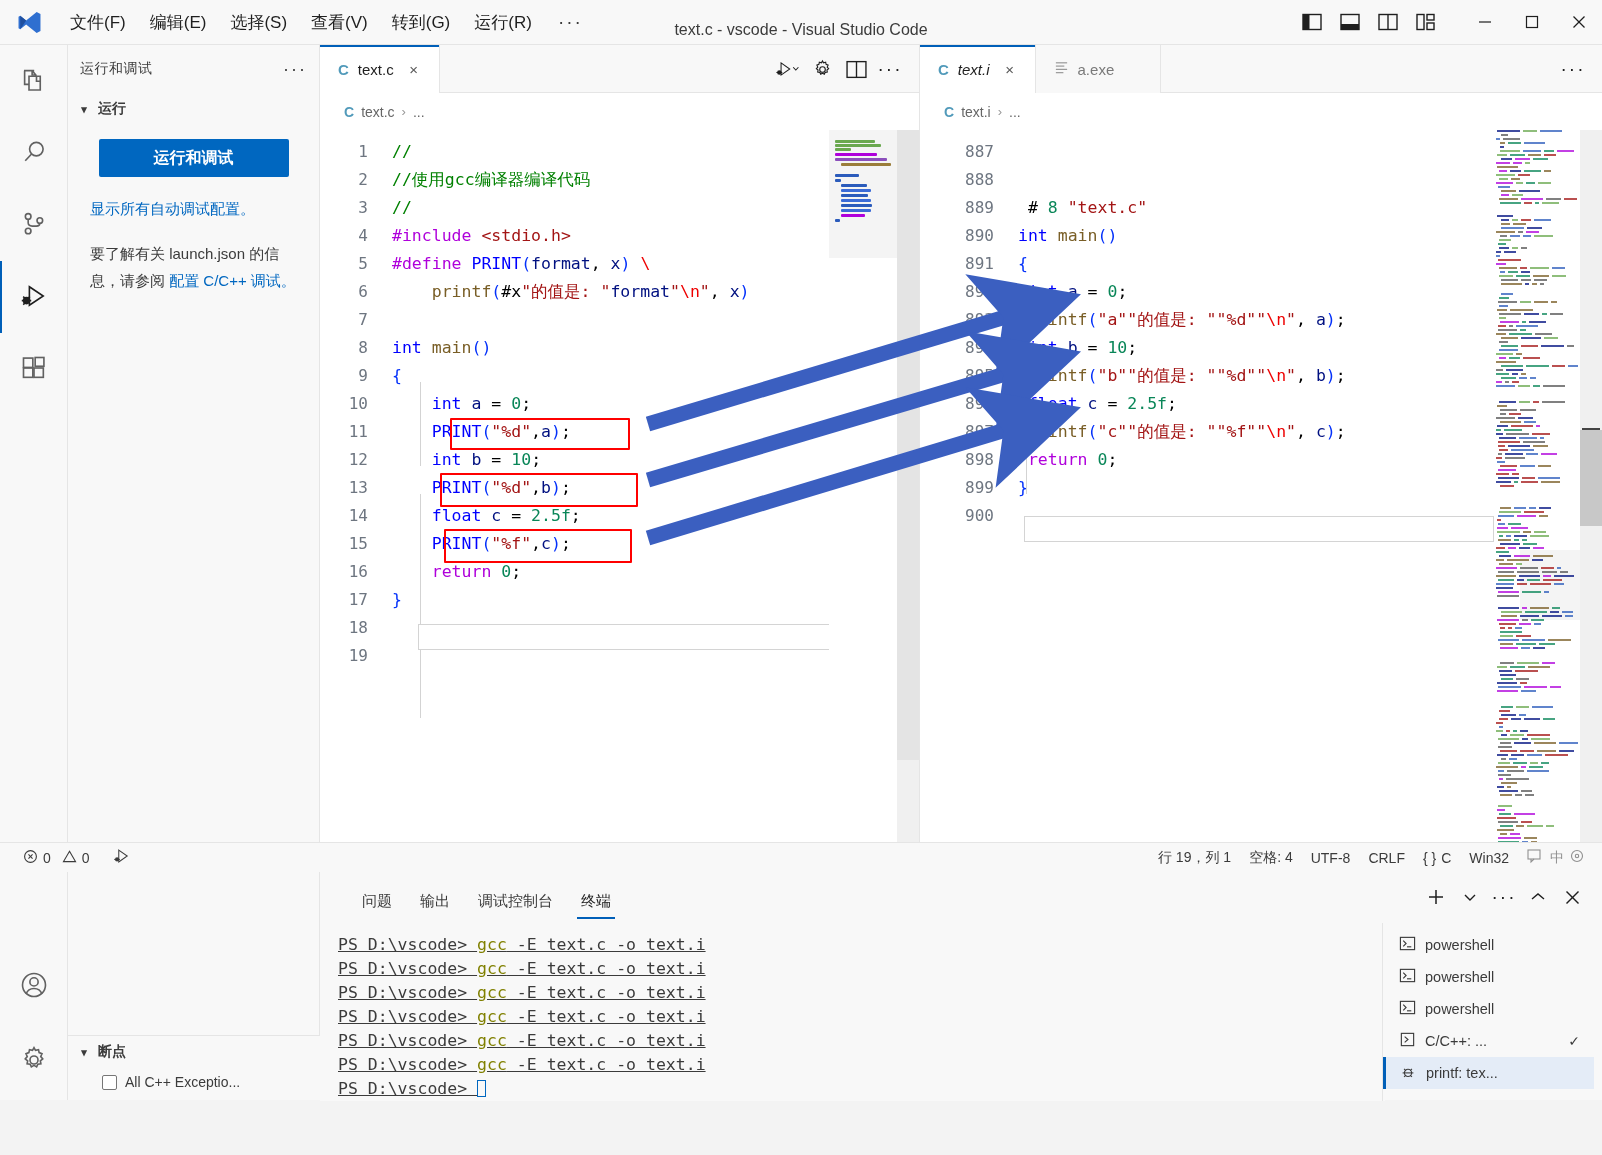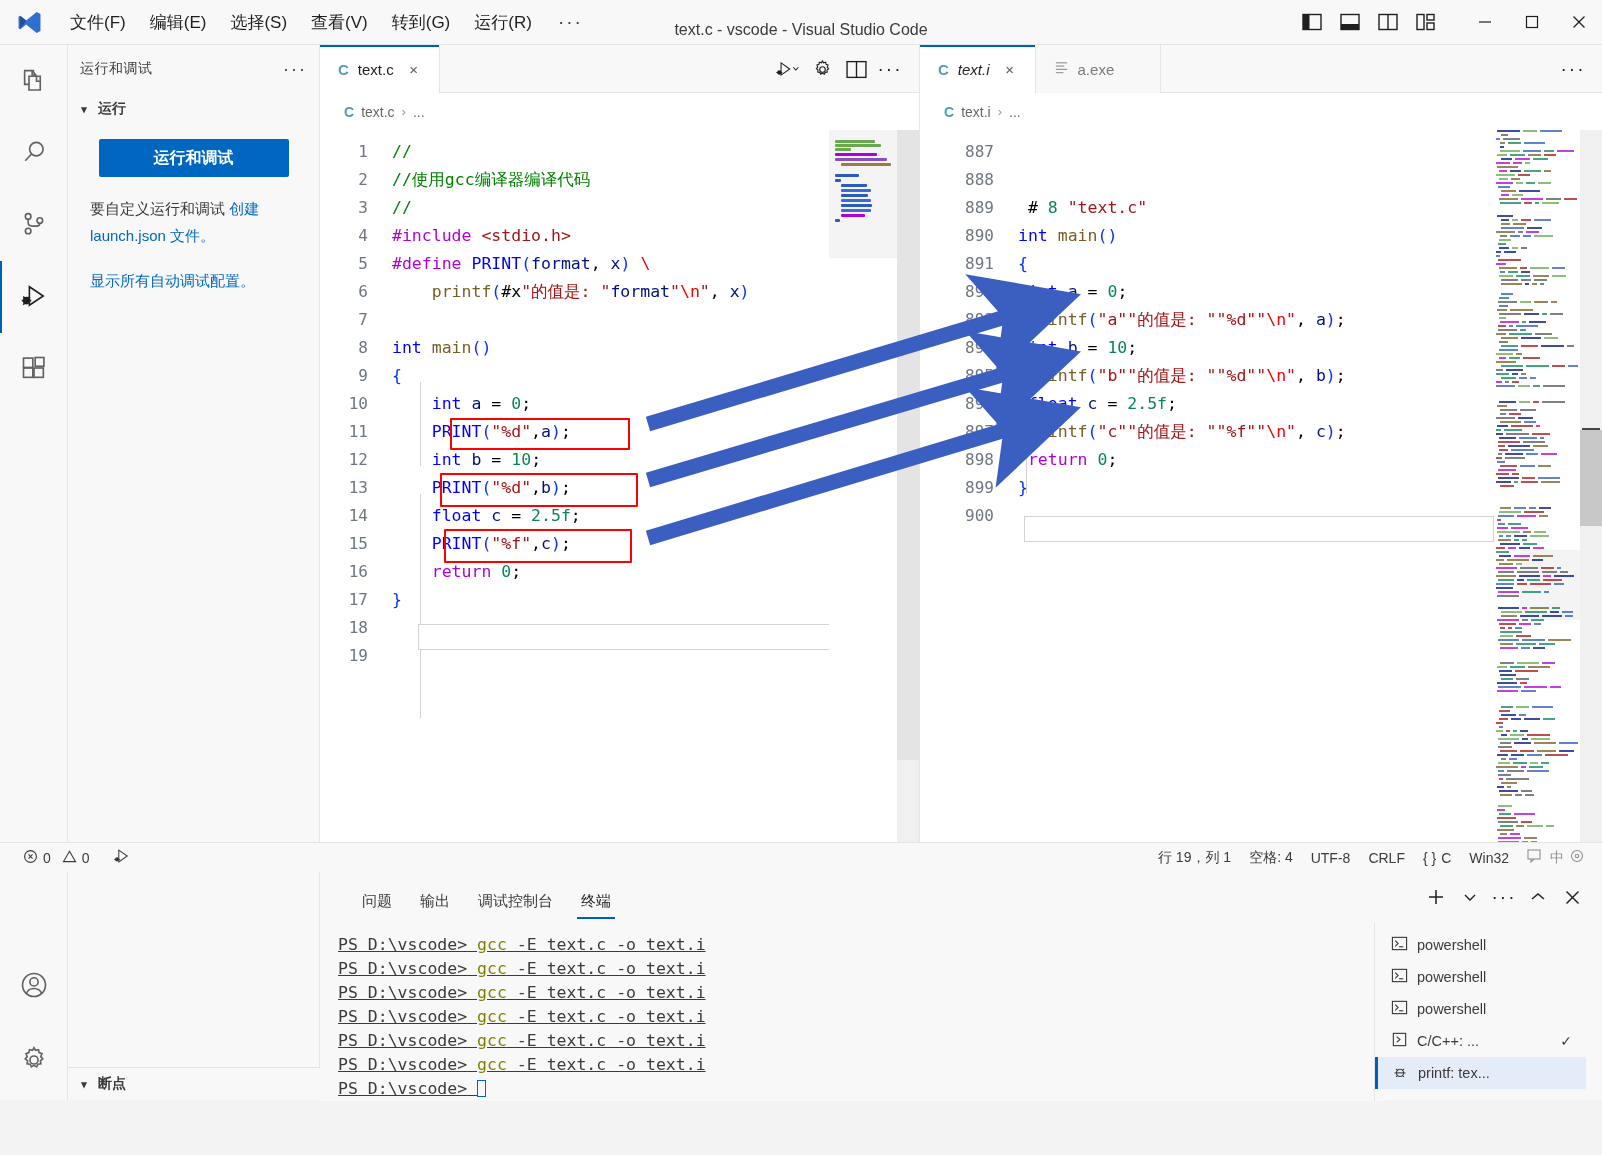--- a/index.html
+++ b/index.html
@@ -203,21 +203,21 @@
   }
   .tline { white-space:pre;text-decoration:underline; }
   .tprompt { color:#3b3b3b; }
   .tcmd { color:#808000; }
   .targ { color:#3b3b3b; }
   .tcaret {
     display:inline-block; width:9px; height:17px; border:1.5px solid #0067c0;
     vertical-align:-3px; background:transparent;
   }
   .term-list {
-    position:absolute; right:16px; top:52px; width:212px; height:178px;
+    position:absolute; right:8px; top:52px; width:212px; height:178px;
     border-left:1px solid #e5e5e5; padding-top:6px;
   }
   .tl-item {
     display:flex; align-items:center; gap:9px; height:32px; padding-left:16px; font-size:14.5px;
     color:#3b3b3b; cursor:pointer; position:relative;
   }
   .tl-item.selected { background:#e4ecf7; }
   .tl-item.selected::before {
     content:""; position:absolute; left:0; top:0; bottom:0; width:3px; background:#005fb8;
   }
@@ -378,30 +378,34 @@
       <span class="t">运行和调试</span>
       <span class="more">···</span>
     </div>
     <div class="sb-section-head">
       <span class="chev">▾</span>
       <span>运行</span>
     </div>
     <div class="sb-body">
       <button class="run-btn">运行和调试</button>
       <div class="sb-para">
-        <span>要自定义运行和调试 </span><span class="sb-link">创建 launch.json 文件。</span>
+        <span class="sb-link">显示所有自动调试配置。</span>
       </div>
       <div class="sb-para">
-        <span class="sb-link">显示所有自动调试配置。</span>
+        <span>要了解有关 launch.json 的信息，请参阅 </span><span class="sb-link">配置 C/C++ 调试。</span>
       </div>
     </div>
     <div class="breakpoints">
       <div class="sb-section-head">
         <span class="chev">▾</span>
         <span>断点</span>
+      </div>
+      <div class="bp-row">
+        <span class="bp-check"></span>
+        <span>All C++ Exceptio...</span>
       </div>
     </div>
   </div>
 
   <div class="editors">
 
     <div class="egroup left">
       <div class="tabbar">
         <div class="tab active">
           <span class="clang">C</span>

